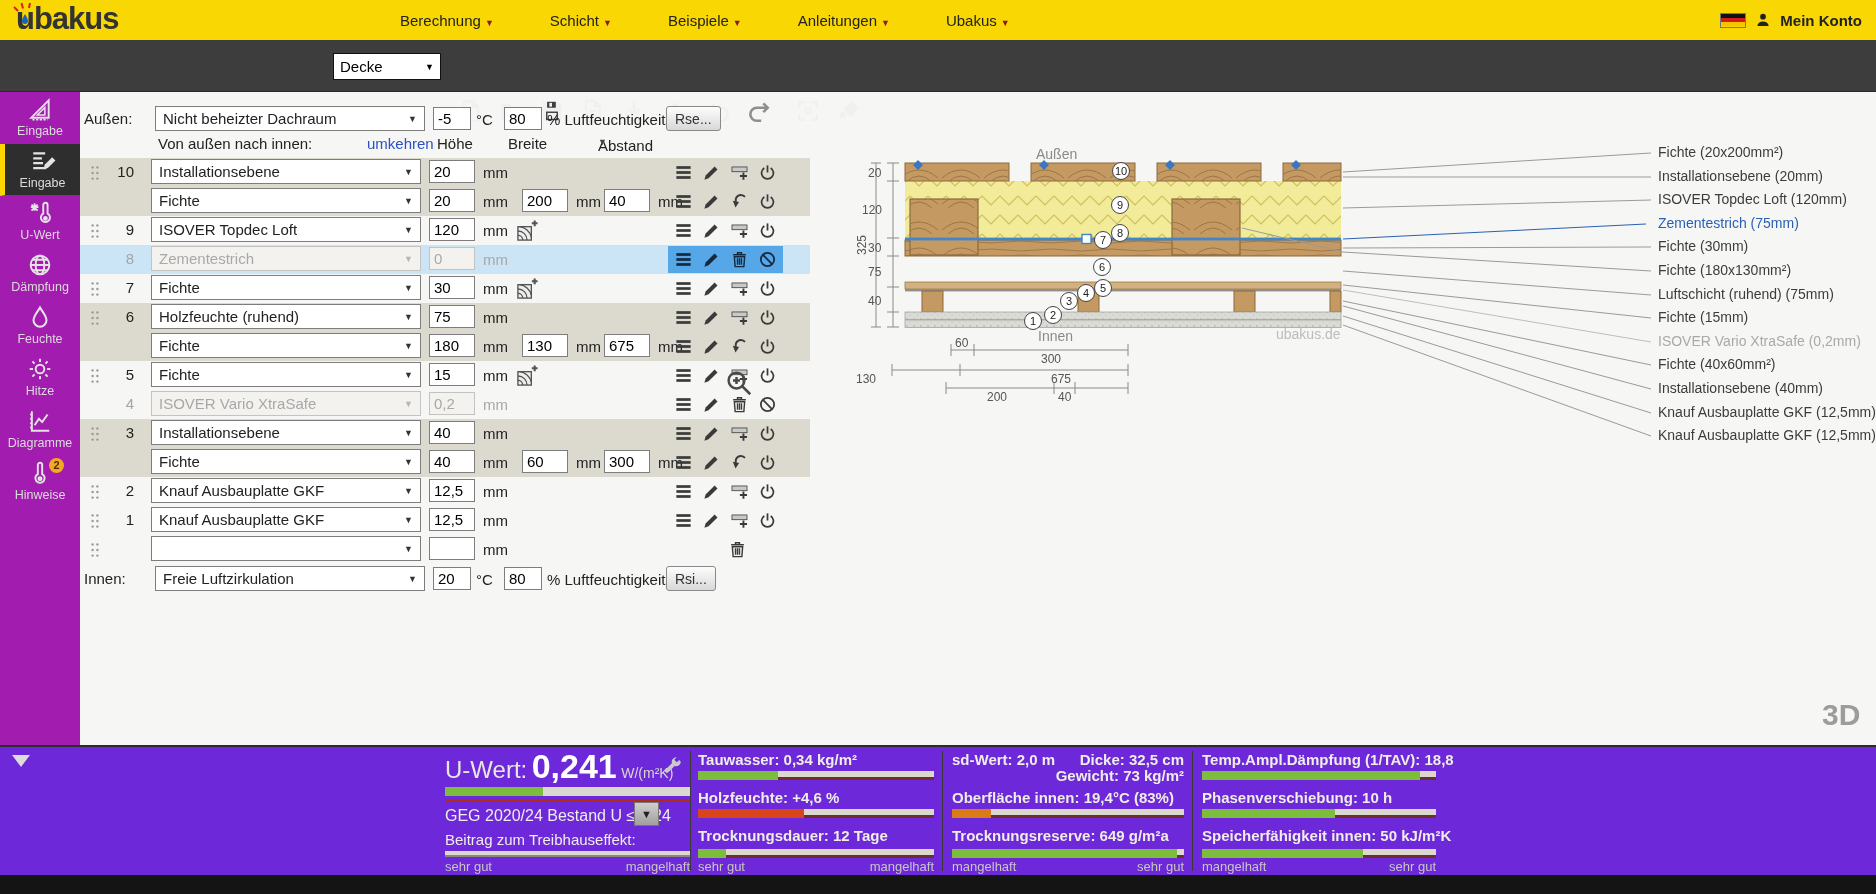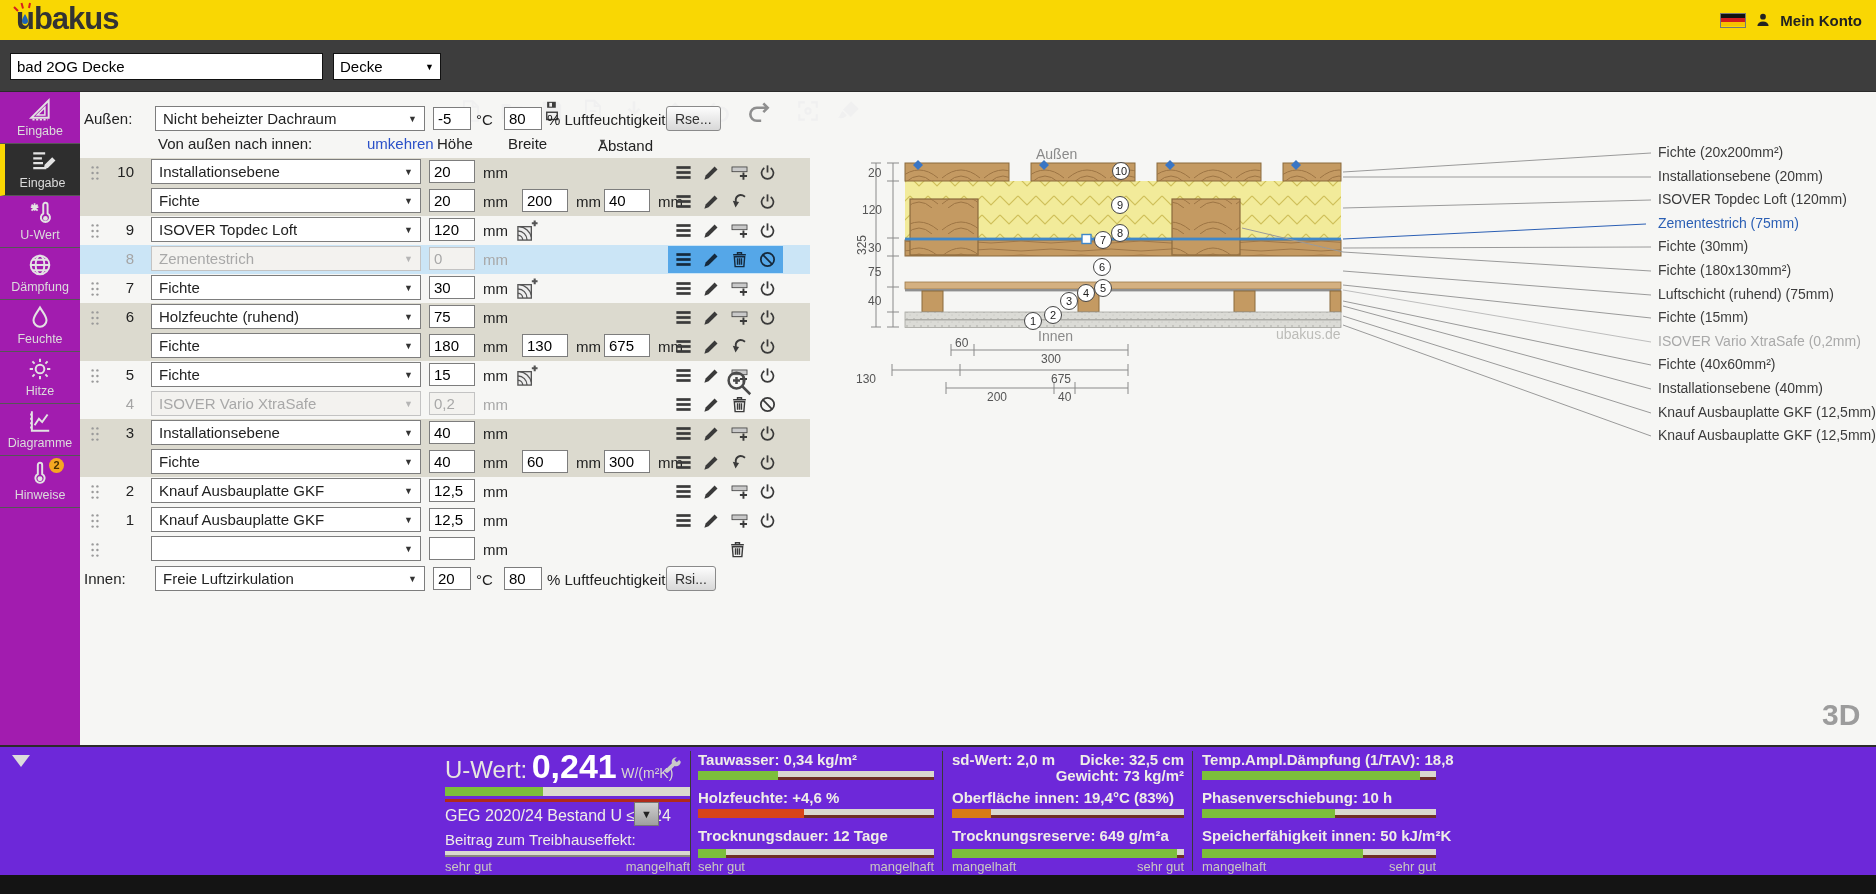--- a/index.html
+++ b/index.html
@@ -295,35 +295,41 @@
   <header id="topbar">
     <div class="logo">
       <svg class="logo-rays" width="40" height="40" viewBox="0 0 40 40">
           <g stroke="#d81e1e" stroke-width="2" fill="none">
             <path d="M10 12L6 8M15 9.5L13.5 4M21 9l1-5"></path>
           </g>
           <path fill="#1c63b7" d="M17 15c-1.6 3-3 5.2-3 7a3 3 0 0 0 6 0c0-1.8-1.4-4-3-7z"></path>
         </svg>
       <span>ubakus</span>
     </div>
+    <nav id="mainmenu">
+      <span class="menuitem"><span>Berechnung</span><span class="car">▼</span></span>
+      <span class="menuitem"><span>Schicht</span><span class="car">▼</span></span>
+      <span class="menuitem"><span>Beispiele</span><span class="car">▼</span></span>
+      <span class="menuitem"><span>Anleitungen</span><span class="car">▼</span></span>
+      <span class="menuitem"><span>Ubakus</span><span class="car">▼</span></span>
+    </nav>
     <div id="topright">
       <div class="flag">
           <div style="background:#111"></div>
           <div style="background:#d21c1c"></div>
           <div style="background:#f7c200"></div>
         </div>
       <svg width="18" height="18" viewBox="0 0 24 24" style="color:#222">
           <use href="#i-person"></use>
         </svg>
       <span class="account">Mein Konto</span>
     </div>
   </header>
 
   <div id="toolbar">
-    <input id="projname" value="bad 2OG Decke" style="">
     <div class="tb-select">
         <span>Decke</span>
         <span class="car" style="font-size:9px">▼</span>
       </div>
     <svg class="tbi" style="left:458px">
         <use href="#i-file"></use>
       </svg>
     <svg class="tbi" style="left:499px">
         <use href="#i-folder"></use>
       </svg>

